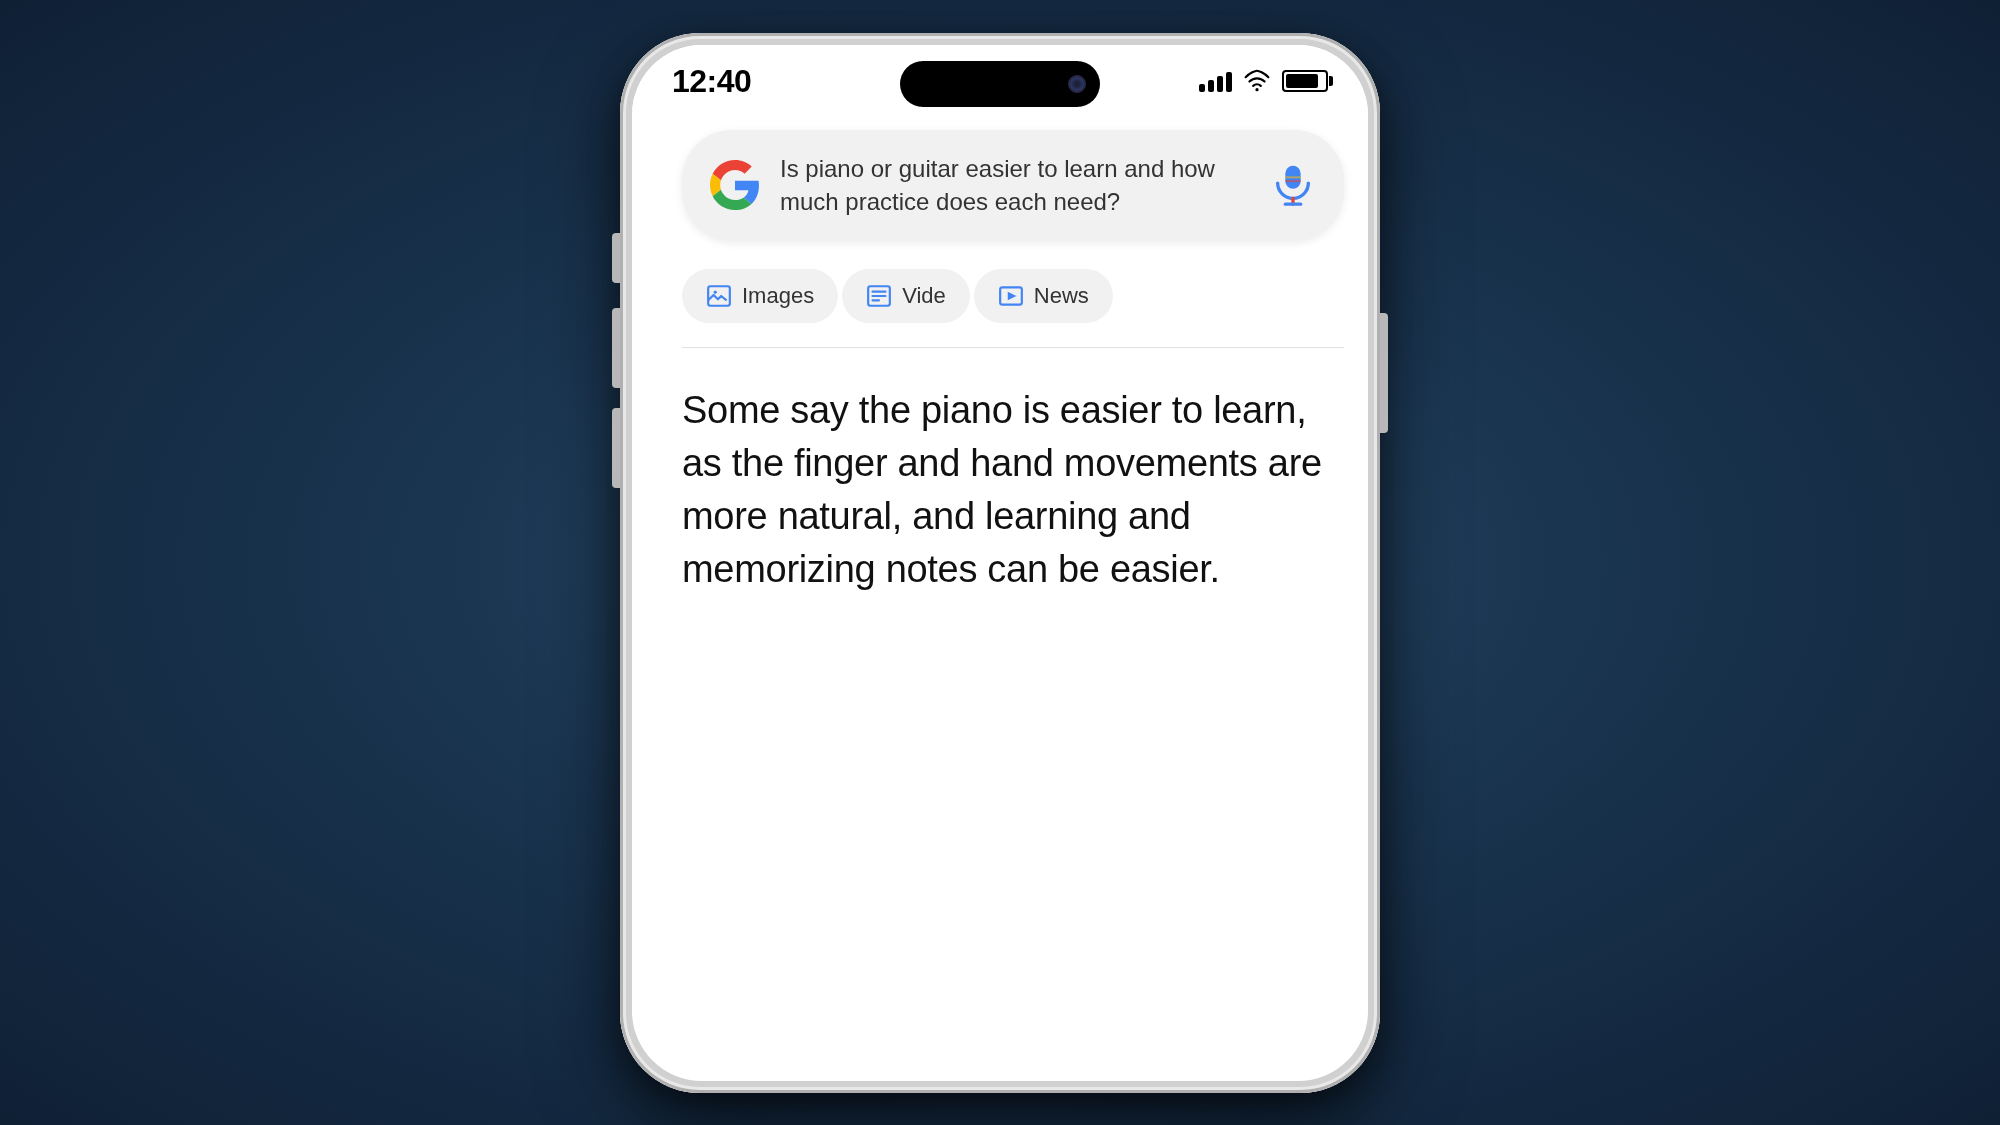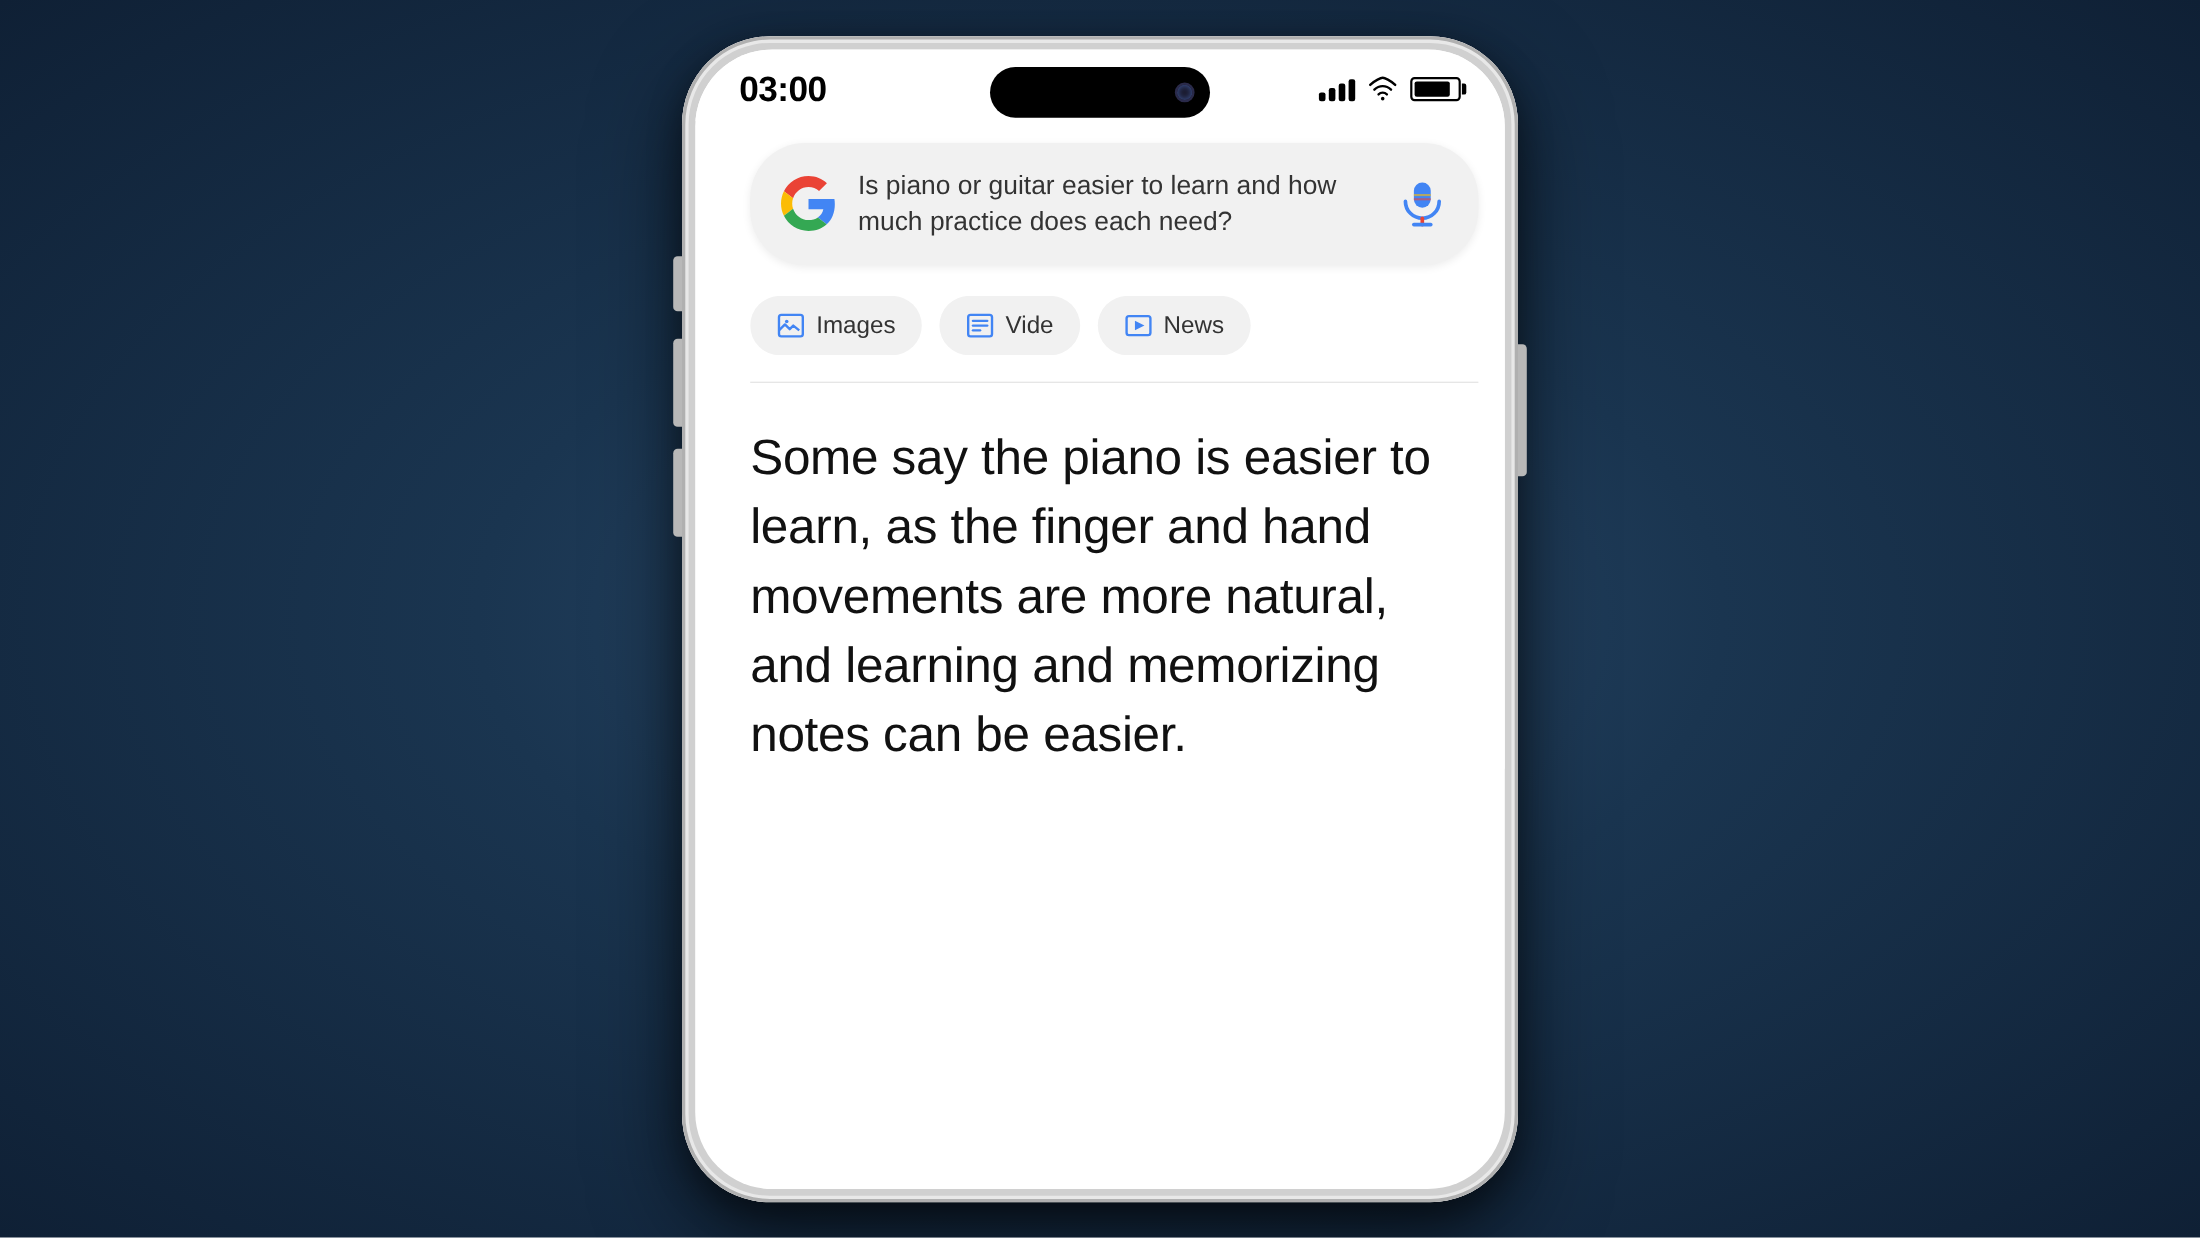--- a/index.html
+++ b/index.html
@@ -210,21 +210,21 @@
 
     .mic-icon {
       width: 46px;
       height: 46px;
       flex-shrink: 0;
     }
 
     
     .filter-tabs {
       display: flex;
-      gap: 16px;
+      gap: 4px;
       margin-bottom: 24px;
       overflow: hidden;
     }
 
     .filter-tab {
       display: flex;
       align-items: center;
       gap: 10px;
       background: #f1f1f1;
       border-radius: 50px;
@@ -247,42 +247,42 @@
 
     
     .divider {
       height: 1px;
       background: #e0e0e0;
       margin-bottom: 36px;
     }
 
     
     .answer-text {
-      font-size: 45px;
+      font-size: 38px;
       font-weight: 400;
       color: #111;
       line-height: 1.4;
       letter-spacing: -0.3px;
     }
   </style>
 </head>
 <body>
 
 <div class="phone-wrapper">
   <div class="phone-frame"></div>
 
   <div class="side-button-left-1"></div>
   <div class="side-button-left-2"></div>
   <div class="side-button-left-3"></div>
   <div class="side-button-right"></div>
 
   <div class="phone-screen">
 
     <div class="status-bar">
-      <span class="status-time">03:00</span>
+      <span class="status-time">12:40</span>
 
       <div class="dynamic-island">
         <div class="camera-dot"></div>
       </div>
 
       <div class="status-icons">
 
         <div class="signal-bars">
           <div class="signal-bar" style="height: 8px;"></div>
           <div class="signal-bar" style="height: 12px;"></div>

